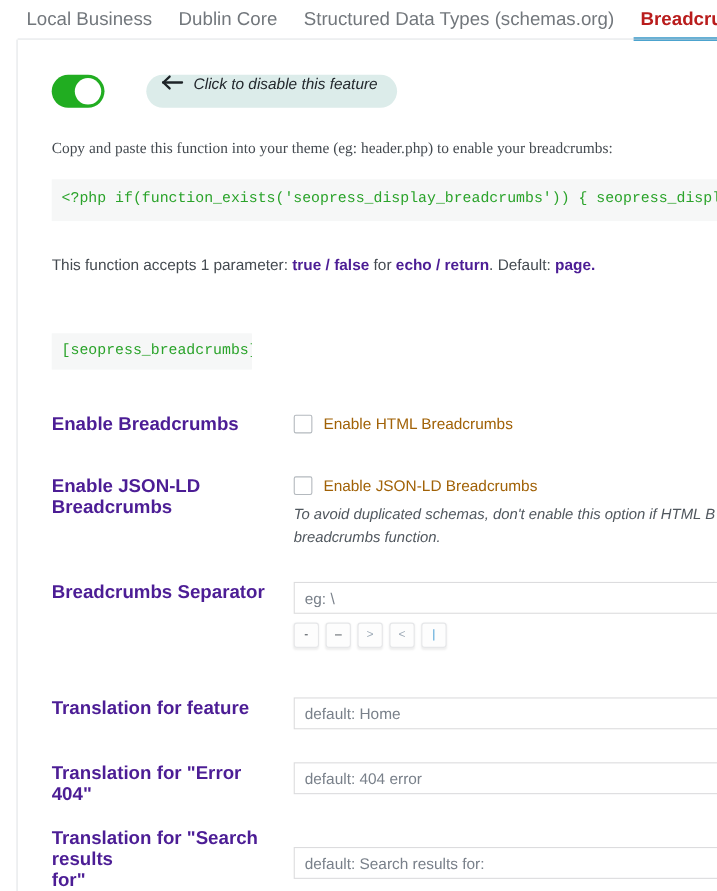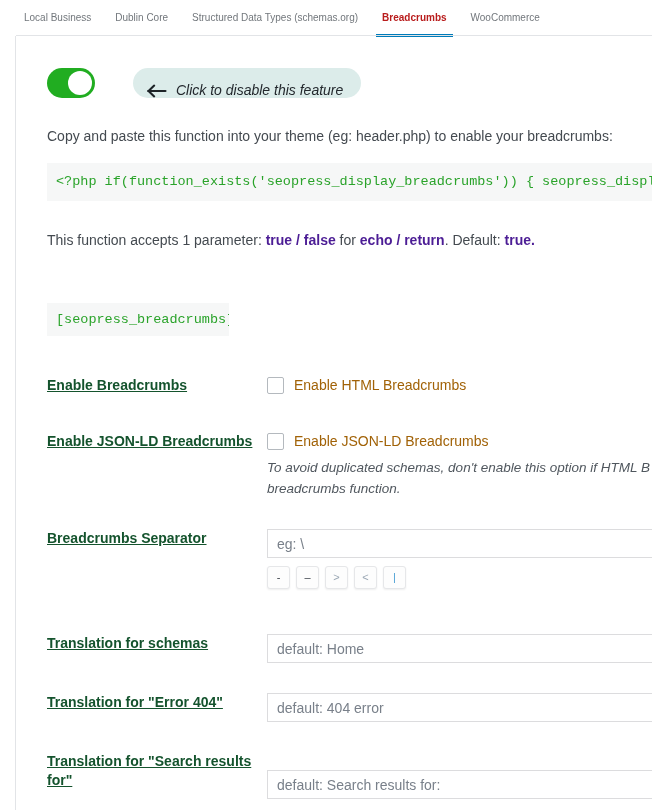--- a/index.html
+++ b/index.html
@@ -33,21 +33,21 @@
     position: absolute;
     left: 0; top: 0;
     width: 652px; height: 36px;
     display: flex;
     align-items: flex-start;
     padding-left: 16px;
     white-space: nowrap;
   }
   .tab {
     position: relative;
-    font-size: 10px;
+    font-size: 17px;
     color: #72777c;
     padding: 9px 12px 10px 12px;
     line-height: 17px;
     cursor: pointer;
     flex: 0 0 auto;
   }
   .tab:first-child { padding-left: 8px; }
   .tab.active {
     color: #b91c1c;
     font-weight: bold;
@@ -88,21 +88,21 @@
     width: 24px; height: 24px;
     border-radius: 50%;
     background: #ffffff;
   }
   .hint-pill {
     margin-left: 38px;
     height: 30px;
     background: #dcecea;
     border-radius: 15px;
     display: flex;
-    align-items: flex-end;
+    align-items: flex-start;
     padding: 0 18px 0 14px;
     gap: 9px;
     flex: 0 0 auto;
   }
   .hint-arrow {
     display: block;
     width: 20px; height: 14px;
     flex: 0 0 auto;
   }
   .hint-text {
@@ -117,21 +117,21 @@
   .para {
     position: absolute;
     left: 47px;
     font-size: 14px;
     color: #444a50;
     line-height: 20px;
     white-space: nowrap;
   }
   .para b { color: #4c1d95; font-weight: bold; }
 
-  .p-copy   { top: 126px; }
+  .p-copy   { top: 126px; font-family: Liberation Serif, serif; }
   .p-params { top: 230px; }
   .p-short  { top: 264px; }
 
   
   .code-block {
     position: absolute;
     background: #f6f7f7;
     color: #2aa32a;
     font-family: "Liberation Mono", monospace;
     font-size: 13.5px;
@@ -153,25 +153,24 @@
   
   .srow {
     position: absolute;
     left: 47px;
     width: 620px;
   }
   .slabel {
     position: absolute;
     left: 0; top: 0;
     width: 212px;
-    font-size: 14px;
+    font-size: 17px;
     font-weight: bold;
-    color: #14532d;
+    color: #4c1d95;
     line-height: 19px;
-    text-decoration: underline;
   }
   .sfield {
     position: absolute;
     left: 220px; top: 0;
     width: 432px;
   }
 
   .cbline {
     display: flex;
     align-items: center;
@@ -289,21 +288,21 @@
     </div>
   </div>
 
   <div class="para p-copy">Copy and paste this function into your theme (eg: header.php) to enable your breadcrumbs:</div>
 
   <div class="code-block code-php">
     <span>&lt;?php if(function_exists('seopress_display_breadcrumbs')) { seopress_display_</span>
   </div>
 
   <div class="para p-params">
-    <span>This function accepts 1 parameter: </span><b>true / false</b><span> for </span><b>echo / return</b><span>. Default: </span><b>true.</b>
+    <span>This function accepts 1 parameter: </span><b>true / false</b><span> for </span><b>echo / return</b><span>. Default: </span><b>page.</b>
   </div>
 
 
   <div class="code-block code-short">
     <span>[seopress_breadcrumbs]</span>
   </div>
 
   <div class="srow r-enable">
     <div class="slabel">Enable Breadcrumbs</div>
     <div class="sfield">
@@ -334,21 +333,21 @@
         <button class="sep-btn">-</button>
         <button class="sep-btn">–</button>
         <button class="sep-btn glyph-gt">&gt;</button>
         <button class="sep-btn glyph-lt">&lt;</button>
         <button class="sep-btn glyph-pipe">|</button>
       </div>
     </div>
   </div>
 
   <div class="srow r-home">
-    <div class="slabel">Translation for schemas</div>
+    <div class="slabel">Translation for feature</div>
     <div class="sfield">
       <input class="text-input" type="text" value="" placeholder="default: Home" style="">
     </div>
   </div>
 
   <div class="srow r-404">
     <div class="slabel">Translation for "Error 404"</div>
     <div class="sfield">
       <input class="text-input" type="text" value="" placeholder="default: 404 error" style="">
     </div>

